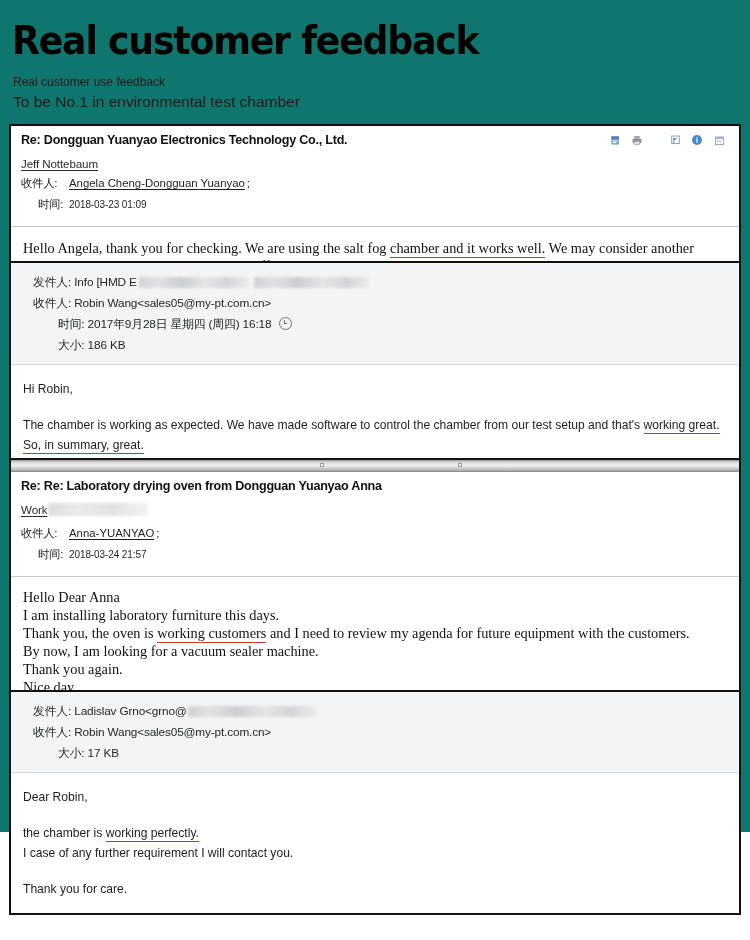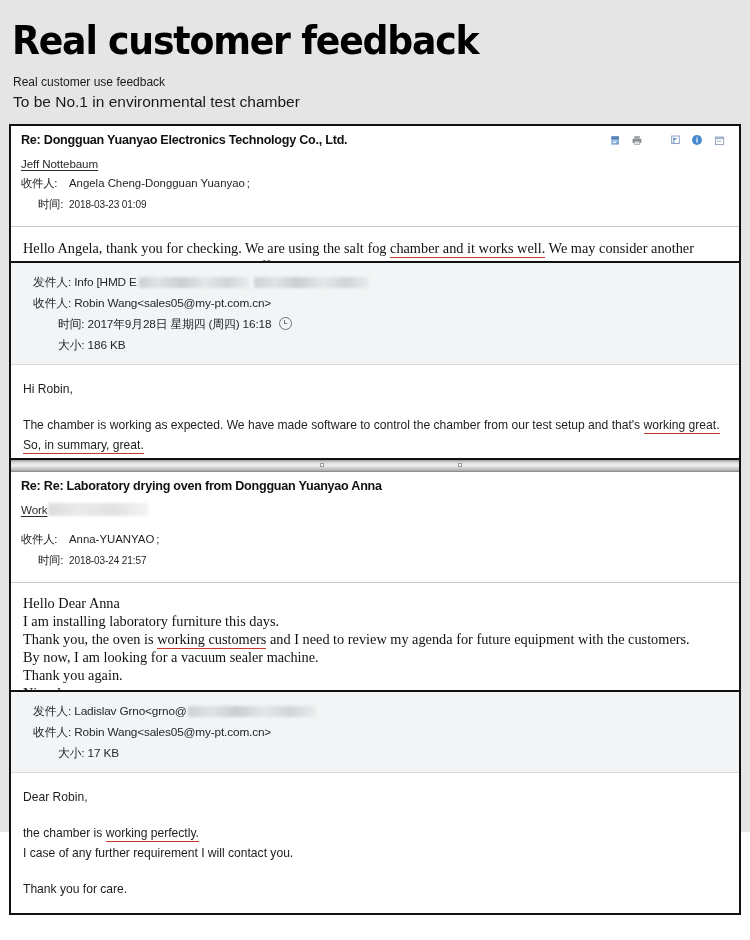--- a/index.html
+++ b/index.html
@@ -11,21 +11,21 @@
     width: 750px;
     height: 940px;
     font-family: "Liberation Sans", sans-serif;
     color: #000;
     overflow: hidden;
   }
   .page {
     position: relative;
     width: 750px;
     height: 832px;
-    background: #e5e5e5;
+    background: #0f766e;
   }
 
   
   .headline {
     position: absolute;
     left: 12px;
     top: 20px;
     font-family: "DejaVu Sans", sans-serif;
     font-weight: 700;
     font-size: 39px;
@@ -96,20 +96,21 @@
     font-size: 11.4px;
     color: #222;
   }
   .rlabel {
     width: 48px;
     flex: 0 0 48px;
     letter-spacing: -0.3px;
   }
   .rlabel.indent { text-align: right; padding-right: 6px; width: 42px; flex:0 0 42px;}
   .rvalue-link {
+    text-decoration: underline;
     text-underline-offset: 2px;
     color: #1f1f1f;
   }
   .semi { text-decoration: none; padding-left: 2px; }
   .rvalue-plain { color: #1f1f1f; font-size: 10px; letter-spacing: -0.1px;}
 
   .icons {
     position: absolute;
     right: 9px;
     top: 7px;
@@ -318,21 +319,21 @@
 
   <div class="card" style="top:458px;">
     <div class="splitter">
       <span class="grip" style="left:310px;"></span>
       <span class="grip" style="left:448px;"></span>
     </div>
 
     <div class="hdr-ol">
       <div class="subj-ol">Re: Re: Laboratory drying oven from Dongguan Yuanyao Anna</div>
 
-      <div style="margin-bottom:14px;text-decoration:underline;">
+      <div style="margin-bottom:8px;text-decoration:underline;">
         <span class="from-ol" style="margin-bottom:0;">Work</span><span class="blur-white" style="width:100px;margin-left:1px;"></span>
       </div>
 
       <div class="rowline">
         <span class="rlabel">收件人:</span>
         <span>
           <span class="rvalue-link">Anna-YUANYAO</span><span class="semi">;</span>
         </span>
       </div>
 

